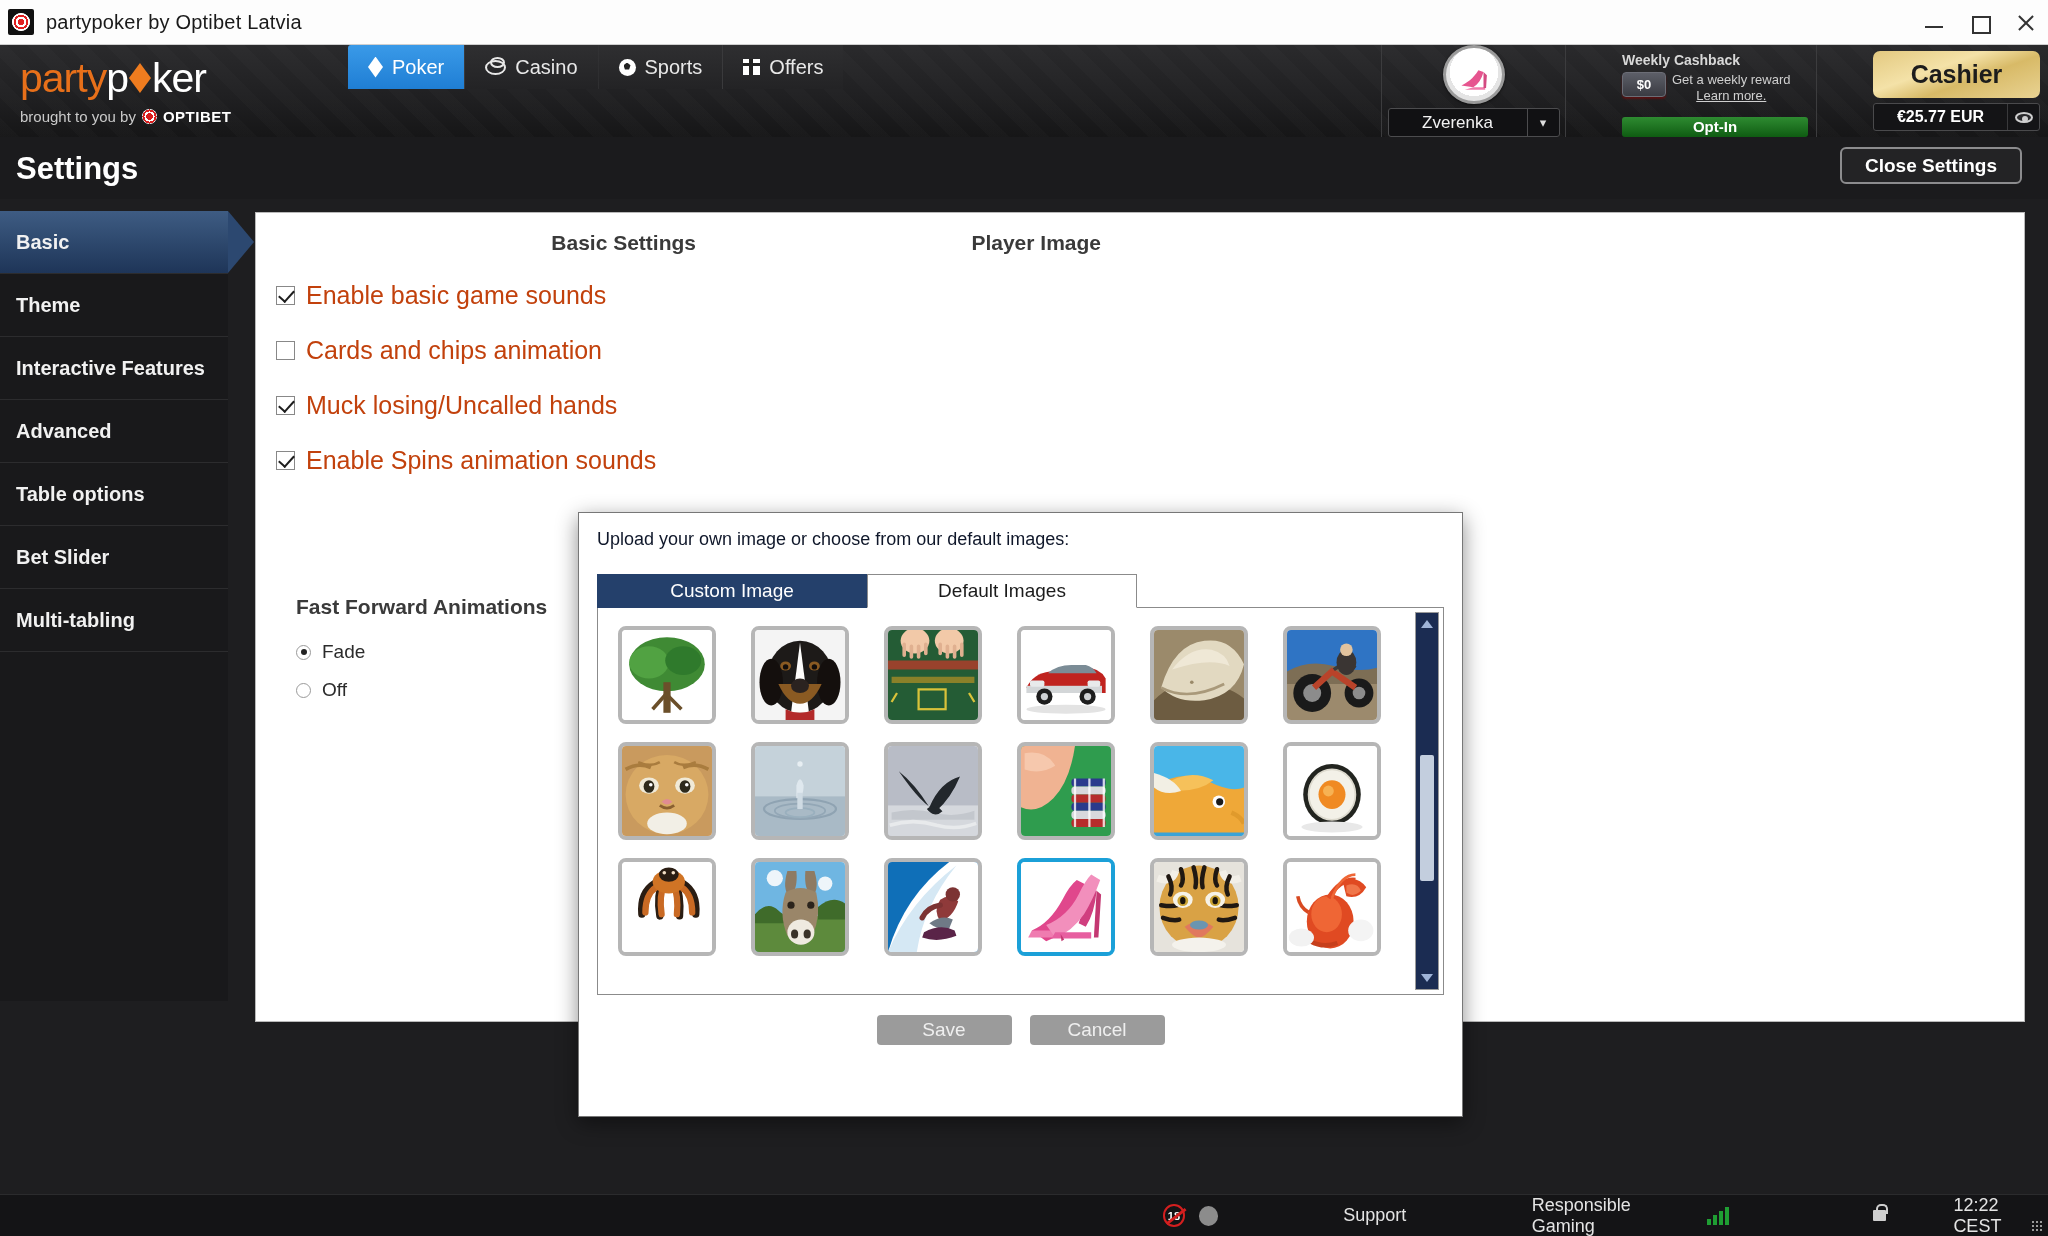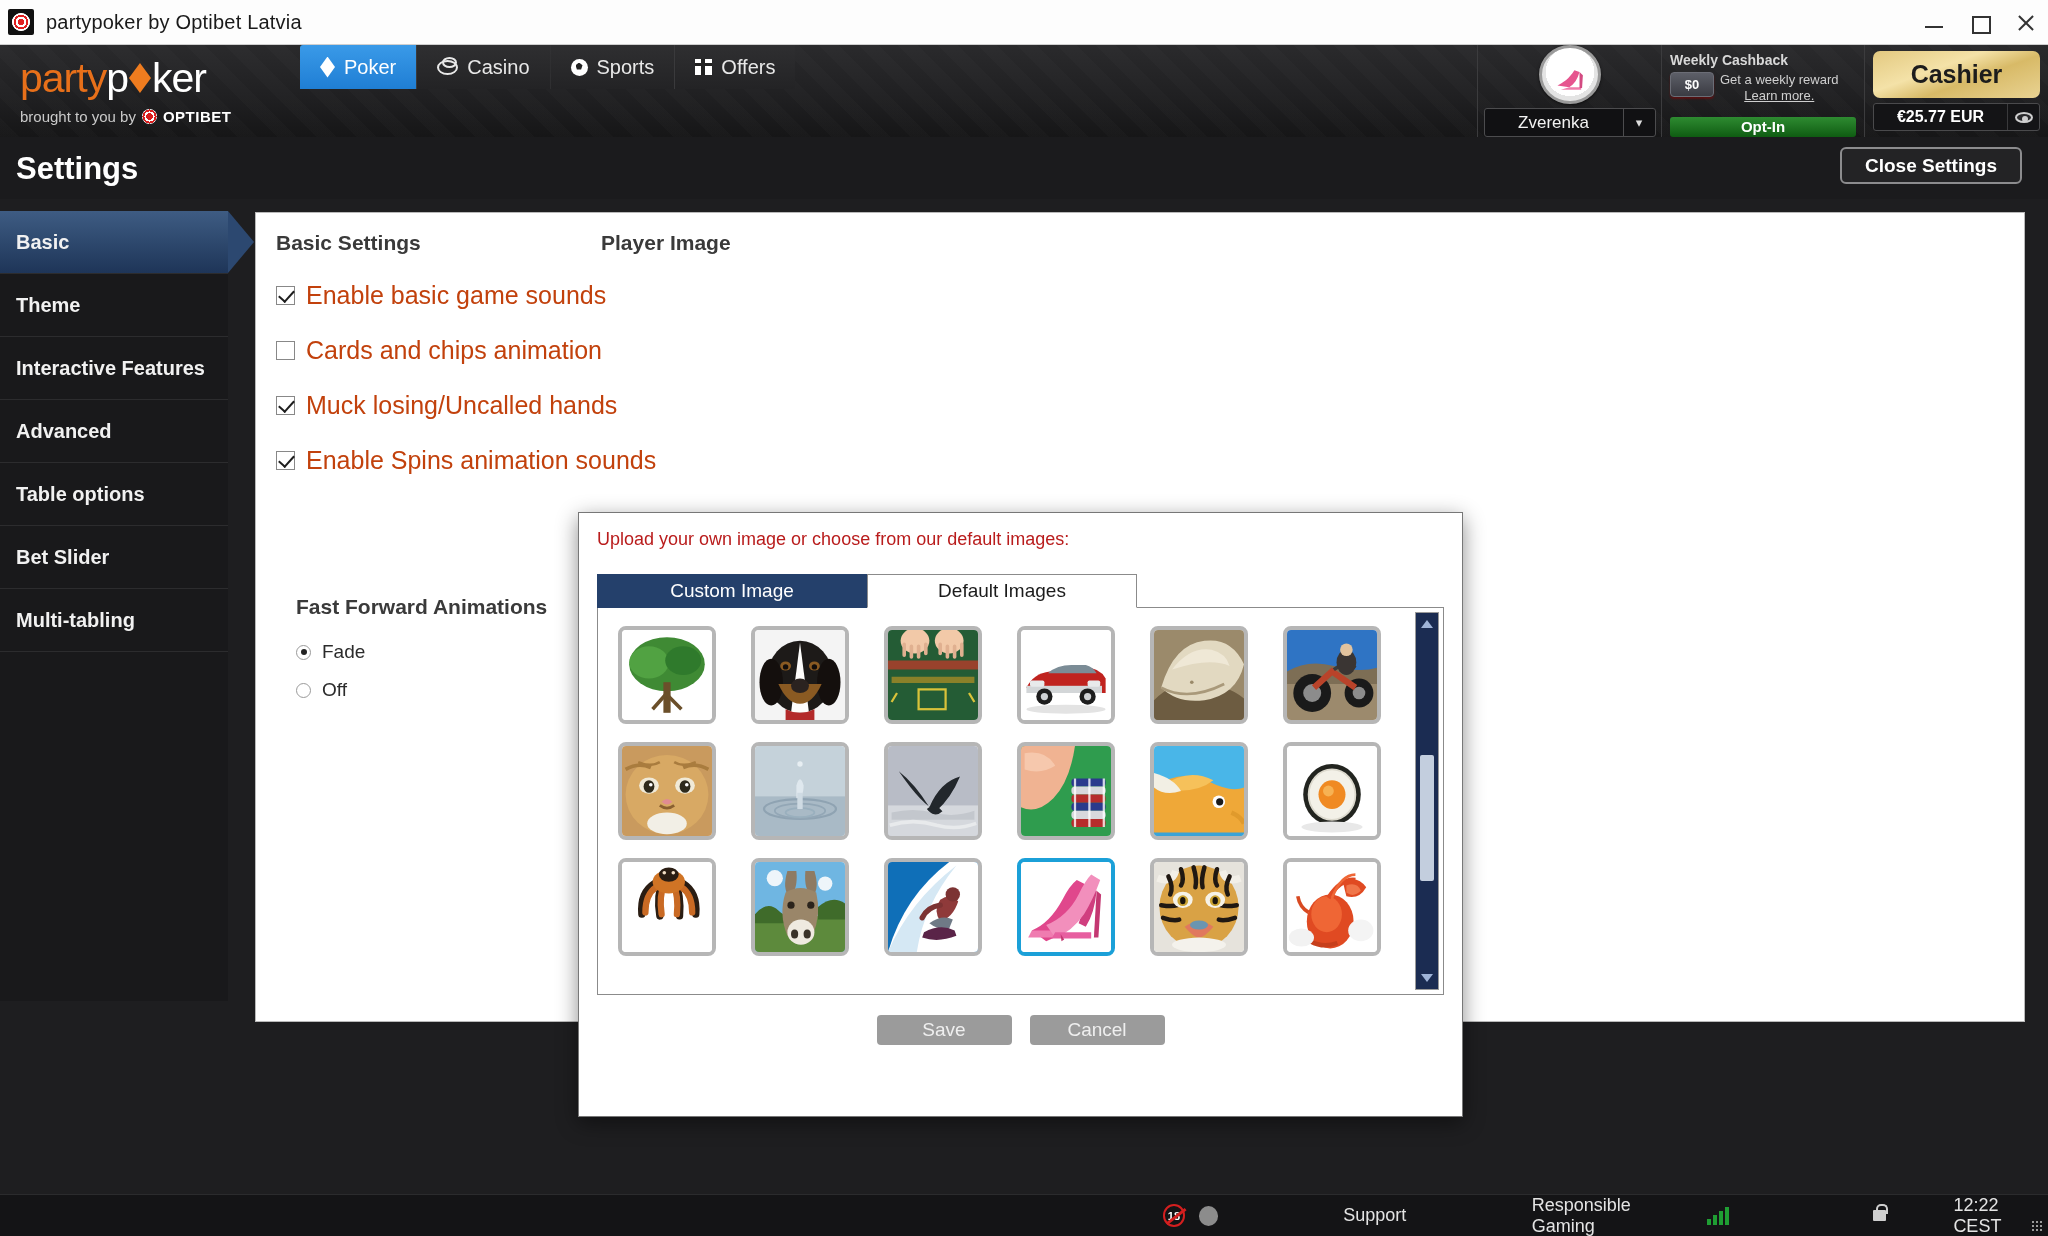--- a/index.html
+++ b/index.html
@@ -31,21 +31,21 @@
   .wc-close::before, .wc-close::after { content:""; position:absolute; left:2px; top:11px; width:20px; height:2px; background:#333; }
   .wc-close::before { transform: rotate(45deg); }
   .wc-close::after  { transform: rotate(-45deg); }
 
   
   #app-header {
     height: 92px; position: relative;
     background:
       repeating-linear-gradient(45deg, rgba(255,255,255,.014) 0 14px, rgba(0,0,0,0) 14px 28px),
       linear-gradient(180deg,#2a2a2c 0%, #202022 55%, #161617 100%);
-    display: flex; align-items: stretch;
+    display: flex; align-items: stretch; gap: 48px;
   }
   #brand { width: 300px; padding-left: 20px; display:flex; flex-direction:column; justify-content:center; }
   #logo-line { font-size: 41px; font-weight: 400; letter-spacing: -1px; line-height: 1; display:flex; align-items:center;}
   .lg-party { color: #e8701a; }
   .lg-p { color: #fff; }
   .lg-diamond { display:inline-block; width:22px; height:30px; margin:0 1px;
      background:#ef7c1f; clip-path: polygon(50% 0,100% 50%,50% 100%,0 50%); }
   .lg-ker { color: #fff; }
   #brand-sub { margin-top: 9px; font-size: 15px; color: #c9c9c9; display: flex; align-items: center; gap: 6px;}
   .mini-bull { width: 15px; height: 15px; border-radius: 50%;
@@ -159,21 +159,21 @@
   }
   .side-item.active::after {
     content:""; position:absolute; right: -26px; top:0;
     border-top: 31.5px solid transparent; border-bottom: 31.5px solid transparent;
     border-left: 26px solid #2c4870;
   }
 
   
   #main-panel {
     position:absolute; left: 255px; top: 13px; width: 1770px; height: 810px;
-    background: #fff; border: 1px solid #b9b9b9;
+    background: #fff; border: 1px solid #b9b9b9; text-align: right;
   }
   .col-head { font-size: 21px; font-weight: bold; color: #3a3a3a; }
   #basic-col { position:absolute; left: 20px; top: 18px; width: 420px; }
   #player-col { position:absolute; left: 345px; top: 18px; width: 500px; }
 
   .chk-row { display:flex; align-items:center; gap: 11px; margin-top: 26px; }
   .chk {
     width: 19px; height: 19px; border: 1.5px solid #888; background: #fff;
     position: relative; flex: none;
   }
@@ -205,21 +205,21 @@
      background: radial-gradient(circle,#e02020 0 28%, #fff 28% 45%, #e02020 45% 62%, #fff 62% 80%, #1a1a1a 80% 100%);
      border: 1px solid #555; }
   #modal-title { margin-left: 11px; color: #f4f4f4; font-size: 20px; }
   #modal-close { position: absolute; right: 14px; top: 8px; width: 24px; height: 24px; cursor: pointer; }
   #modal-close::before, #modal-close::after {
     content:""; position:absolute; left: 1px; top: 11px; width: 22px; height: 2.4px; background: #e9e9e9; }
   #modal-close::before { transform: rotate(45deg); }
   #modal-close::after { transform: rotate(-45deg); }
 
   #modal-body { padding: 16px 18px 0 18px; }
-  #modal-intro { font-size: 18px; color: #b91c1c; }
+  #modal-intro { font-size: 18px; color: #0f172a; }
 
   #modal-tabs { display: flex; margin-top: 24px; position: relative; z-index: 2; }
   .mtab {
     height: 34px; width: 270px; display:flex; align-items:center; justify-content:center;
     font-size: 19px; cursor: pointer;
   }
   .mtab.inactive { background: #24406b; color: #fff; }
   .mtab.active {
     background: #fff; color: #1b1b1b;
     border: 1px solid #8b8b8b; border-bottom: 1px solid #fff;

